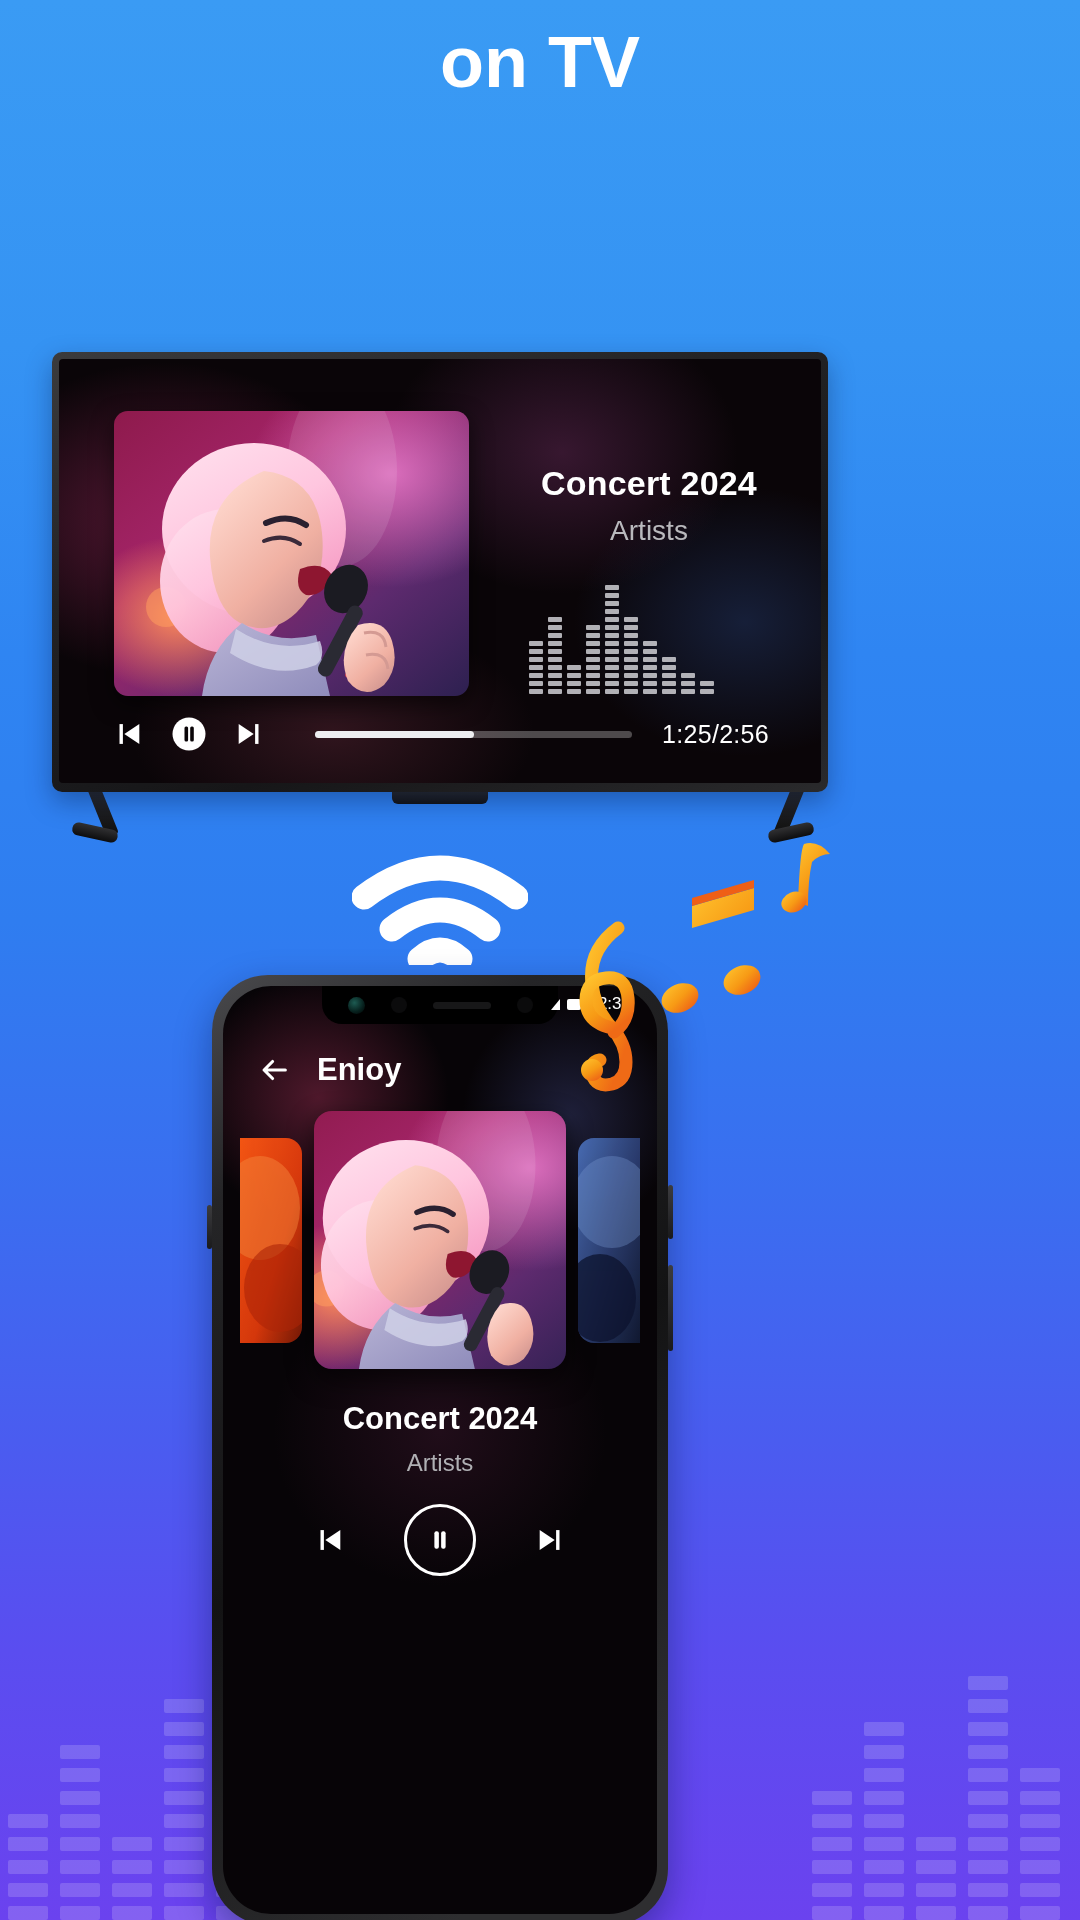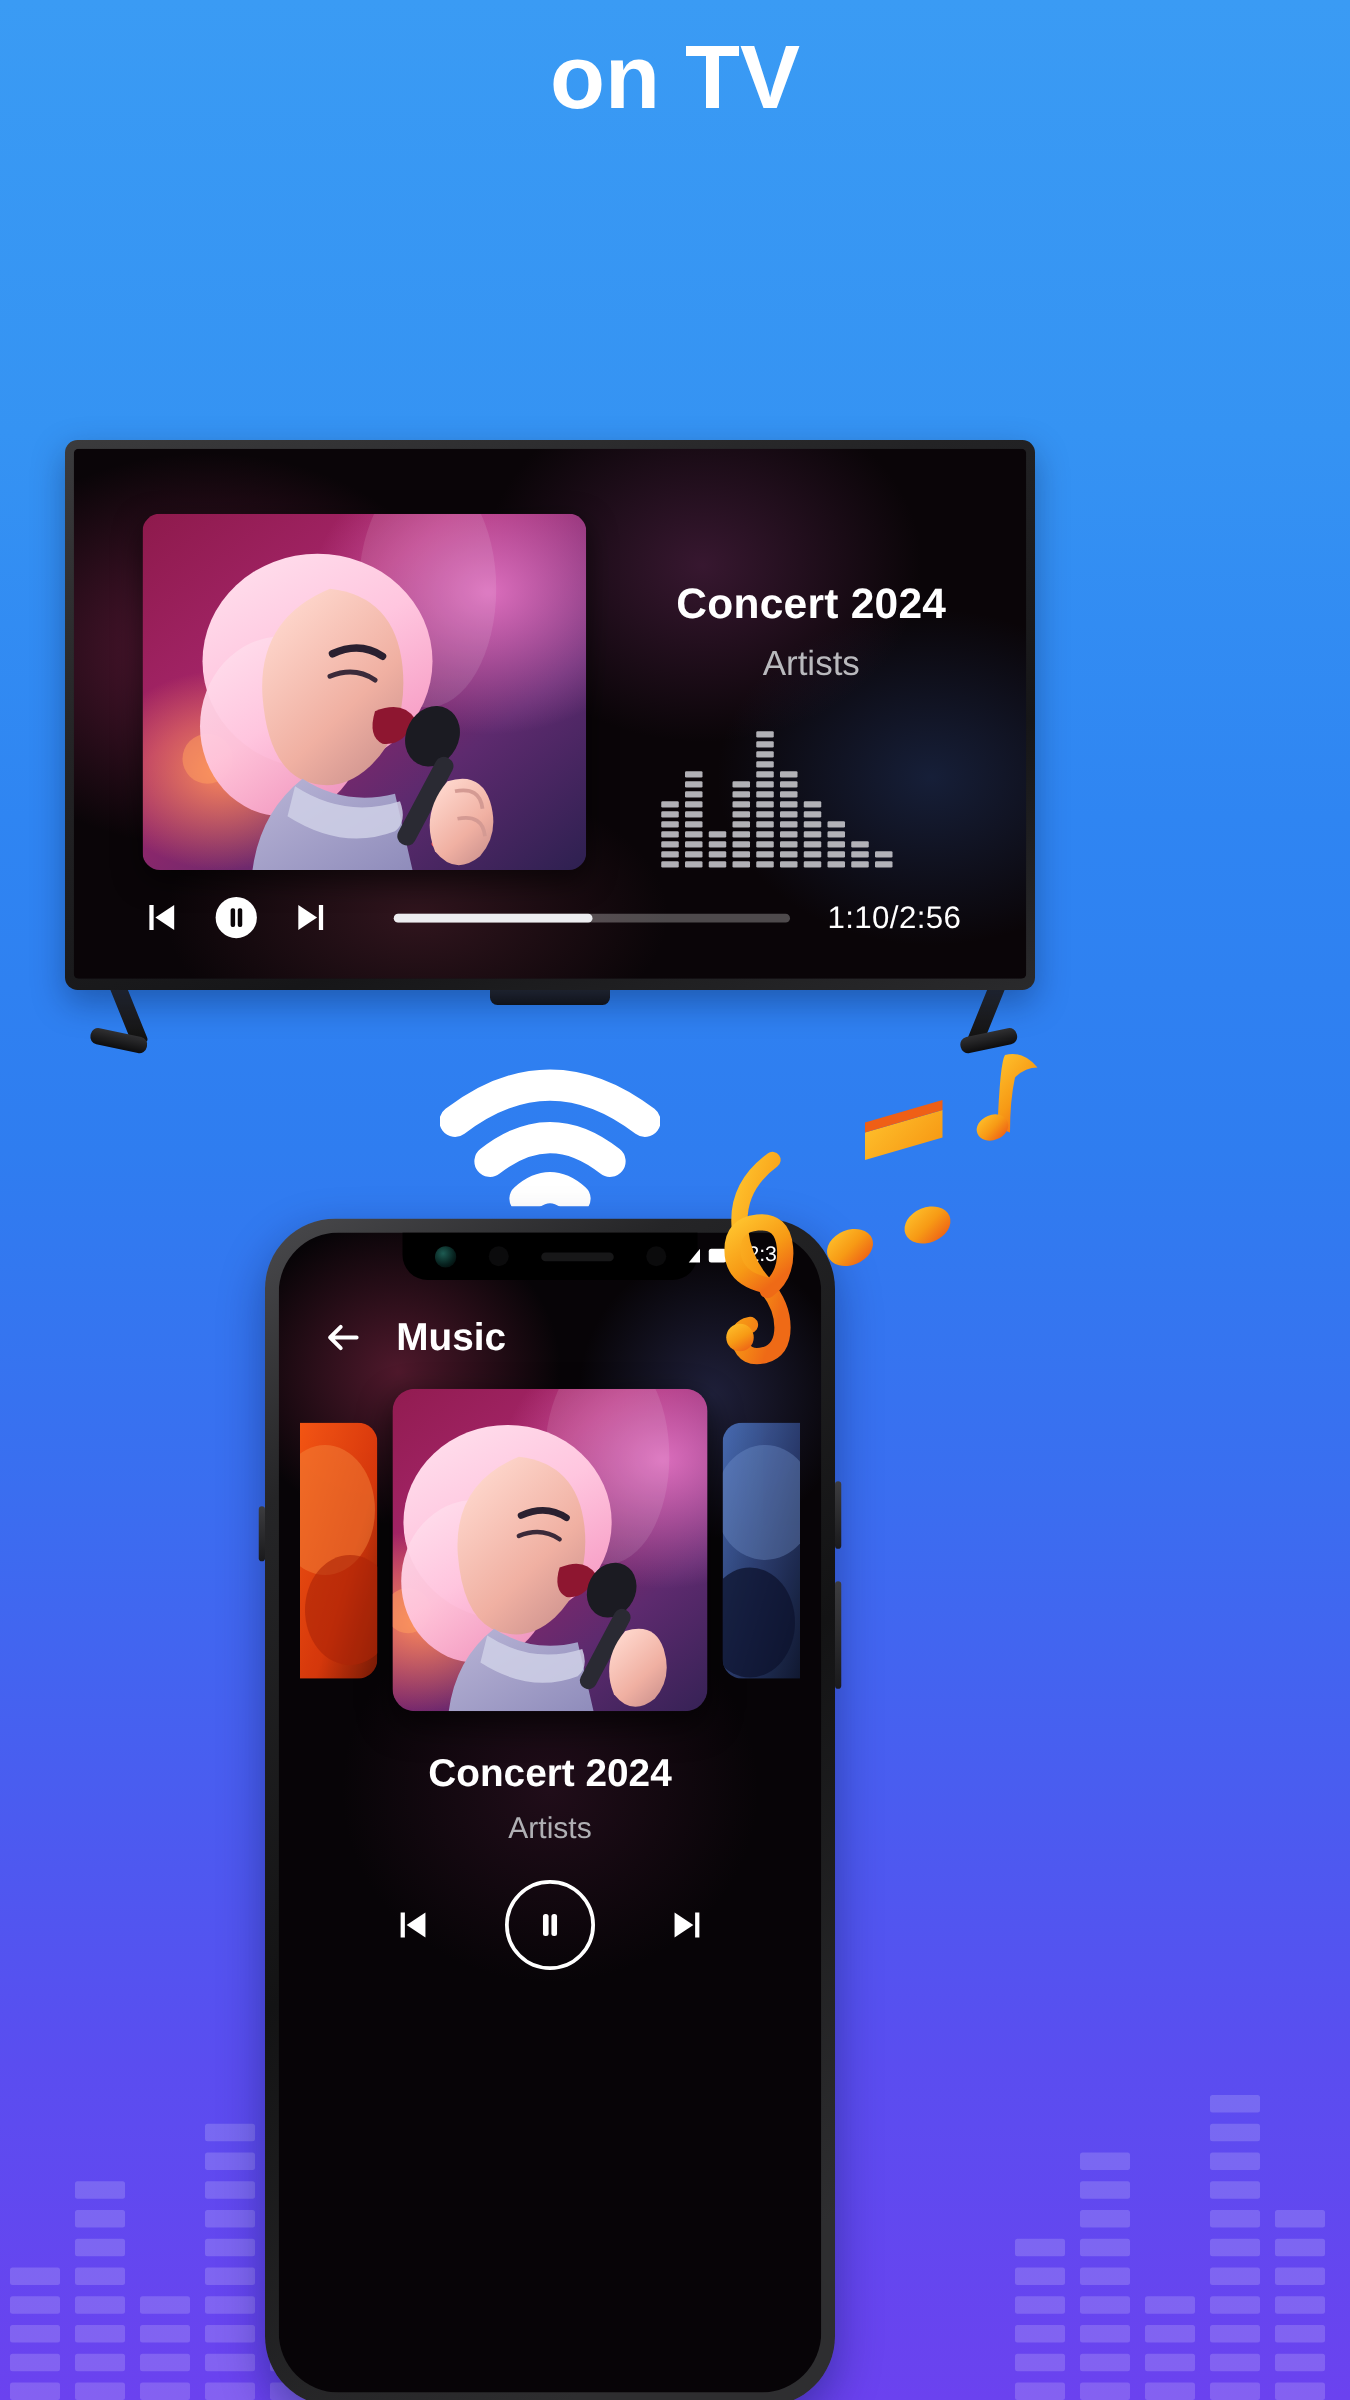--- a/index.html
+++ b/index.html
@@ -418,21 +418,21 @@
             <rect x="12.8" y="7" width="2.4" height="10" rx="1" fill="#0a0508"></rect>
           </svg>
           <svg width="34" height="34" viewBox="0 0 24 24">
             <path class="ico" d="M4 5v14l10.6-7z"></path>
               <path class="ico" d="M15.6 5H18v14h-2.4z"></path>
           </svg>
         </div>
         <div class="tv-progress">
           <div class="fill"></div>
         </div>
-        <div class="tv-time">1:10/2:56</div>
+        <div class="tv-time">1:25/2:56</div>
       </div>
 
     </div>
   </div>
 </div>
 
 <div class="wifi">
   <svg width="176" height="110" viewBox="0 0 176 110">
     <g fill="none" stroke="#ffffff" stroke-linecap="round">
       <path d="M12 42 Q88 -16 164 42" stroke-width="25"></path>
@@ -489,21 +489,21 @@
       <div class="statusbar">
         <span class="sb-tri"></span>
         <span class="sb-bat"></span>
         <span>12:30</span>
       </div>
 
       <div class="phone-header">
         <svg class="back-arrow" width="34" height="34" viewBox="0 0 24 24">
           <path d="M20 12H5M11 6l-6 6 6 6" fill="none" stroke="#ffffff" stroke-width="2.2" stroke-linecap="round" stroke-linejoin="round"></path>
         </svg>
-        <span class="phone-title">Music</span>
+        <span class="phone-title">Enioy</span>
       </div>
 
       <div class="carousel">
         <div class="side-card left">
           <svg width="62" height="205" viewBox="0 0 62 205" preserveAspectRatio="xMidYMid slice">
             <defs>
                 <linearGradient id="lg1" x1="0" y1="0" x2="1" y2="1">
               <stop offset="0%" stop-color="#ff5a14"></stop>
                   <stop offset="60%" stop-color="#e03a0c"></stop>
               <stop offset="100%" stop-color="#7a1a06"></stop>

